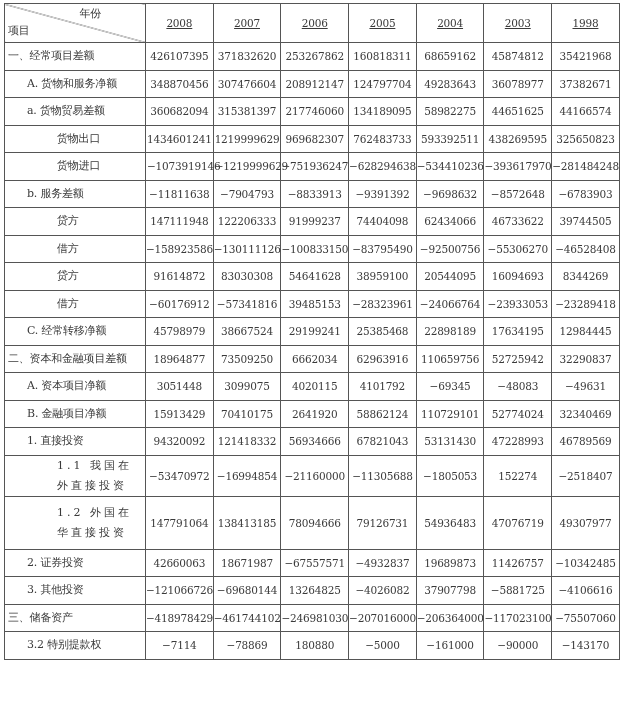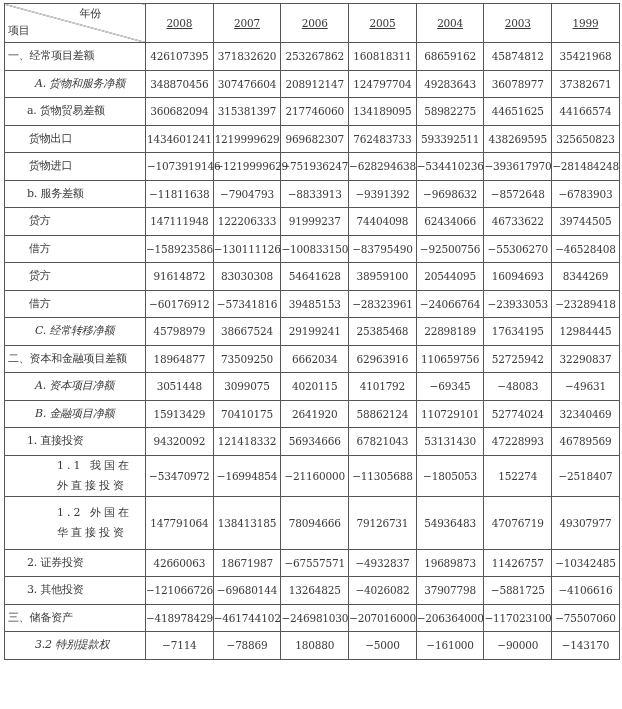--- a/index.html
+++ b/index.html
@@ -7,23 +7,23 @@
   table { border-collapse: collapse; position: absolute; left: 4px; top: 3px; width: 615px; table-layout: fixed; }
   td, th { border: 1px solid #555; font-size: 10.5px; font-weight: normal; padding: 0; text-align: center; white-space: nowrap; overflow: visible; letter-spacing: -0.2px; }
   col.c0 { width: 141px; }
   col.cv { width: 67.7px; }
   tr { height: 27.5px; }
   tr.tall { height: 38px; }
   tr.vtall { height: 53px; }
   tr.head { height: 39px; }
   td.label { text-align: left; white-space: normal; line-height: 20px; font-size: 11px; }
   td.lv0 { padding-left: 3px; }
-  td.lv1 { padding-left: 30px; font-style: italic; }
+  td.lv1 { padding-left: 22px; }
   td.lv2 { padding-left: 22px; }
-  td.lv3 { padding-left: 24px; }
+  td.lv3 { padding-left: 52px; }
   td.lv4 { padding-left: 52px; letter-spacing: 3px; }
   th.diag { position: relative; background: linear-gradient(to bottom left, transparent calc(50% - 0.6px), #555 50%, transparent calc(50% + 0.6px)); }
   th.diag .tr { position: absolute; right: 44px; top: 2px; font-size: 11px; }
   th.diag .bl { position: absolute; left: 3px; bottom: 4px; font-size: 11px; }
   td.year { font-size: 10.5px; text-decoration: underline; }
   td.neg { text-align: left; padding-left: 1px; }
 </style>
 </head>
 <body>
 
@@ -43,21 +43,21 @@
       <th class="diag">
         <span class="tr">年份</span>
         <span class="bl">项目</span>
       </th>
       <td class="year">2008</td>
       <td class="year">2007</td>
       <td class="year">2006</td>
       <td class="year">2005</td>
       <td class="year">2004</td>
       <td class="year">2003</td>
-      <td class="year">1999</td>
+      <td class="year">1998</td>
     </tr>
   </thead>
   <tbody id="tbody">
       <tr>
         <td class="label lv0">一、经常项目差额</td>
         <td>426107395</td>
         <td>371832620</td>
         <td>253267862</td>
         <td>160818311</td>
         <td>68659162</td>

